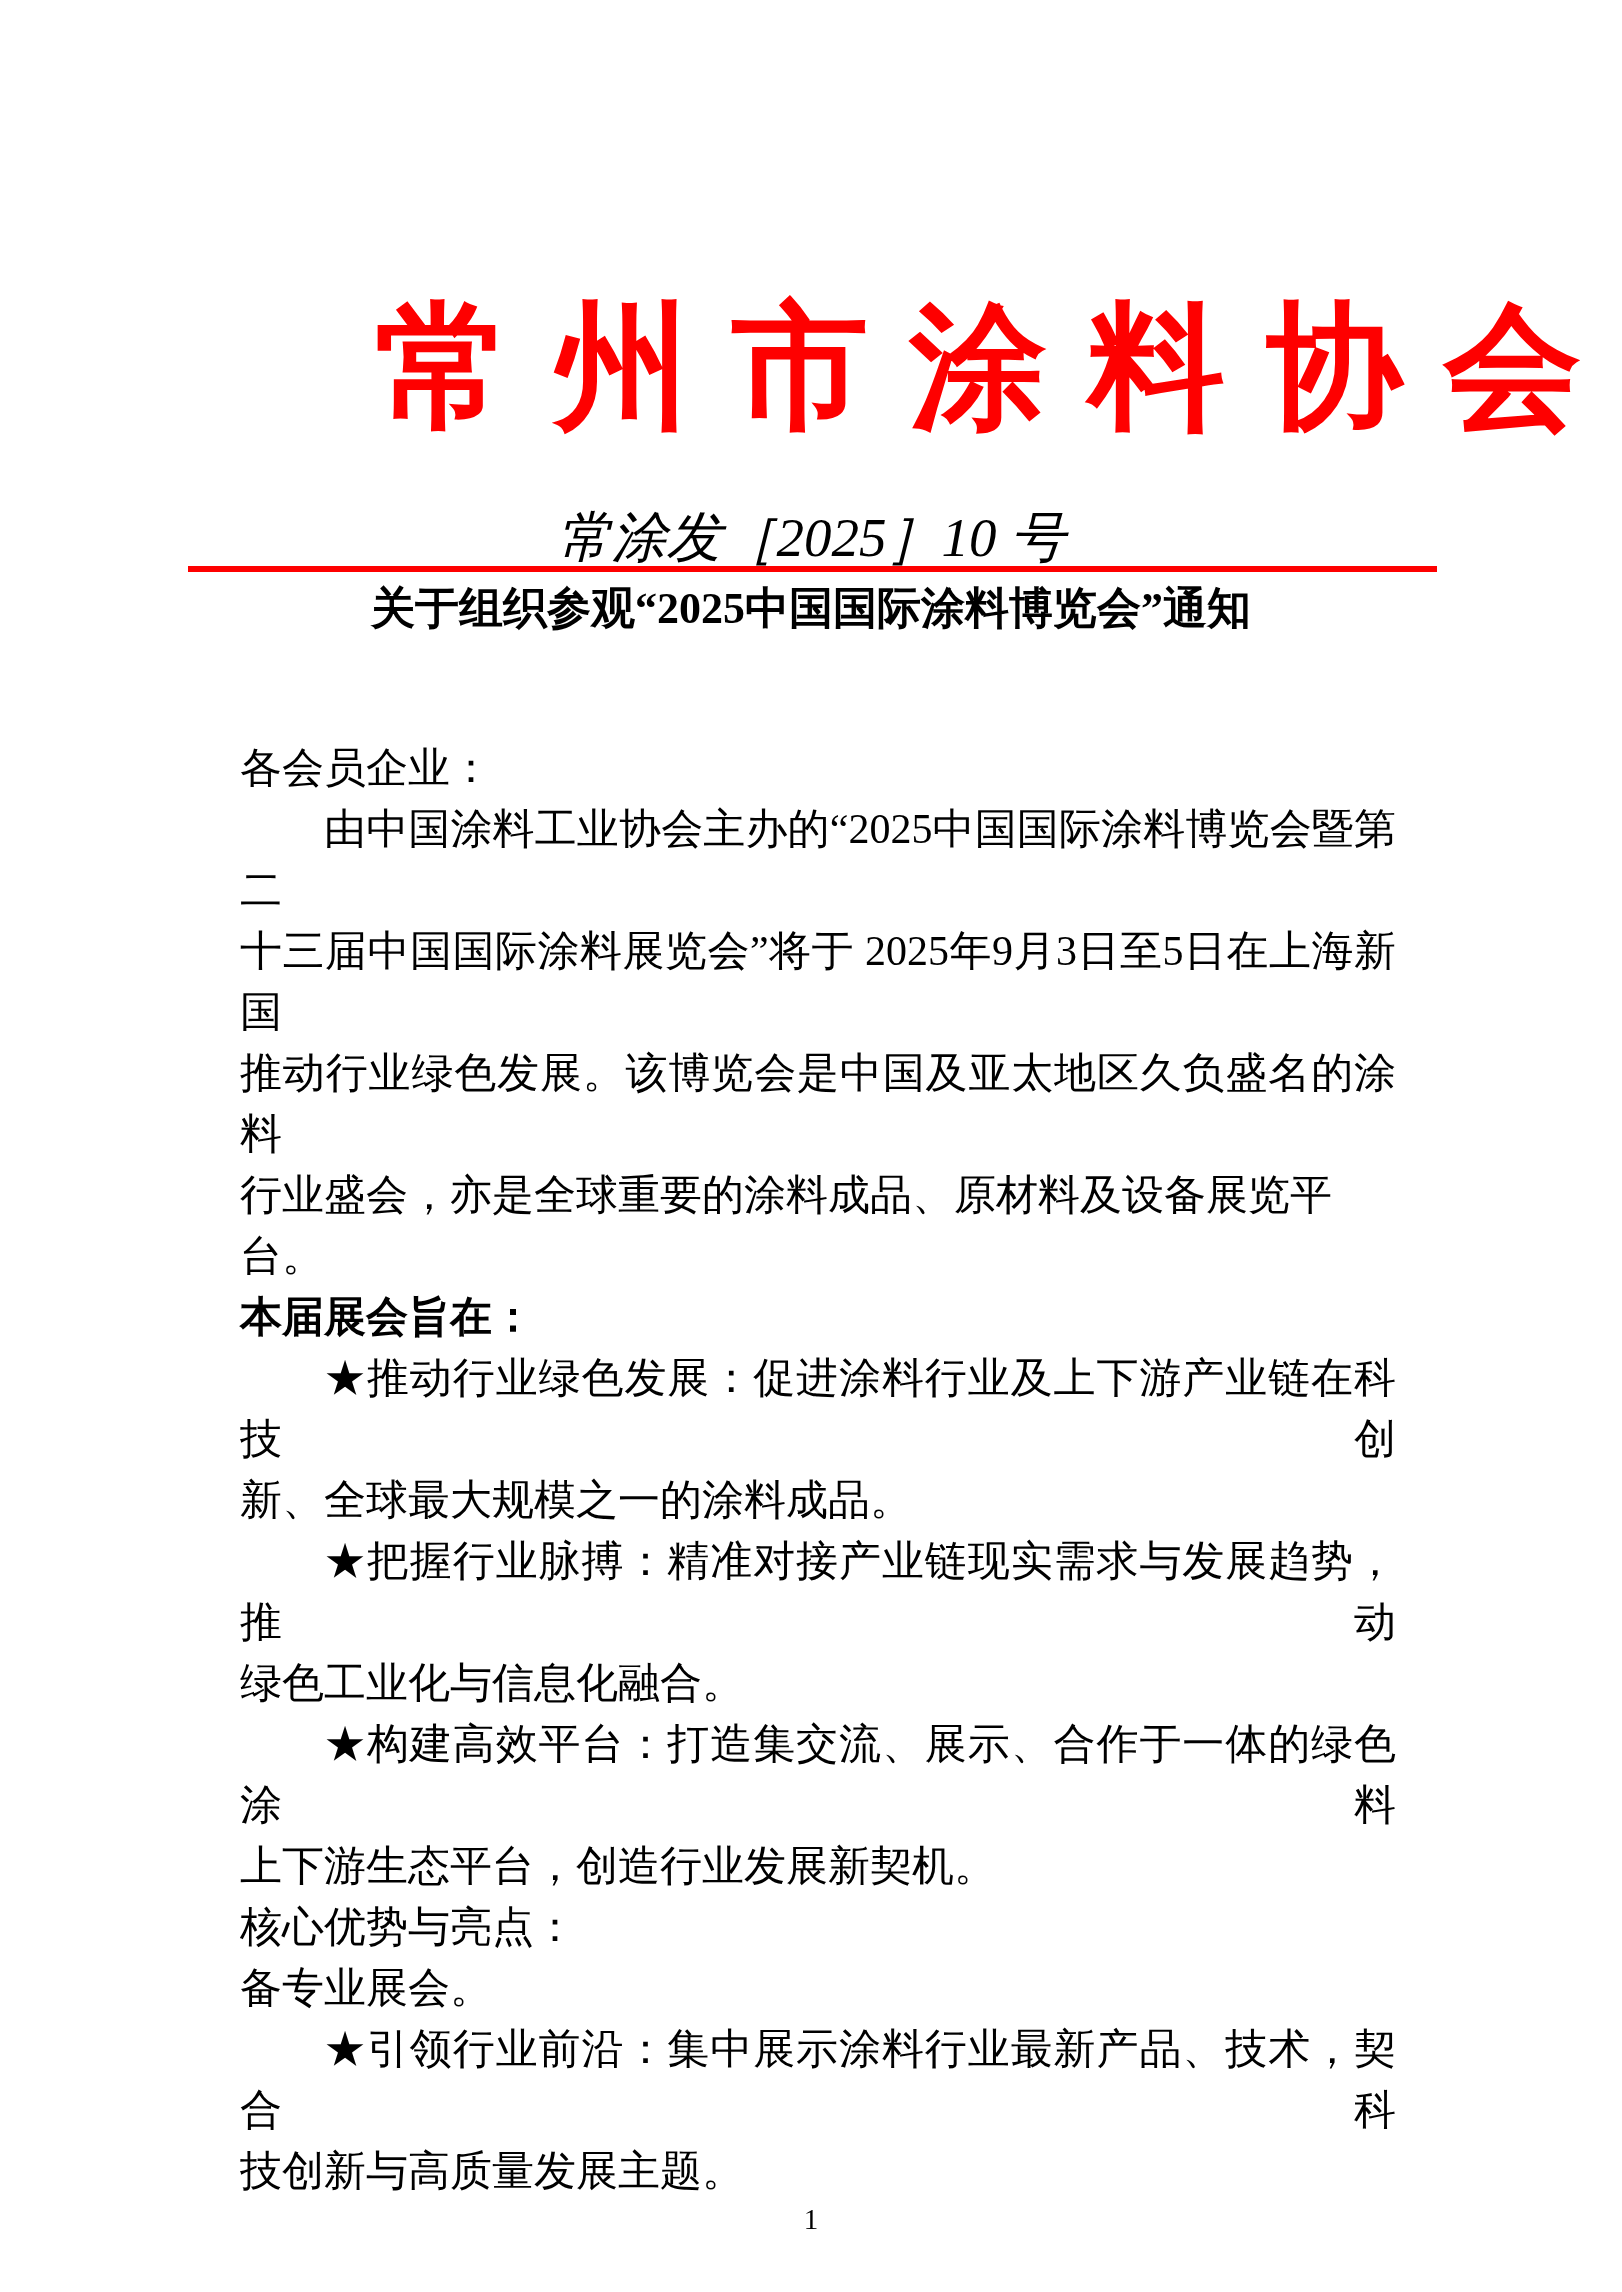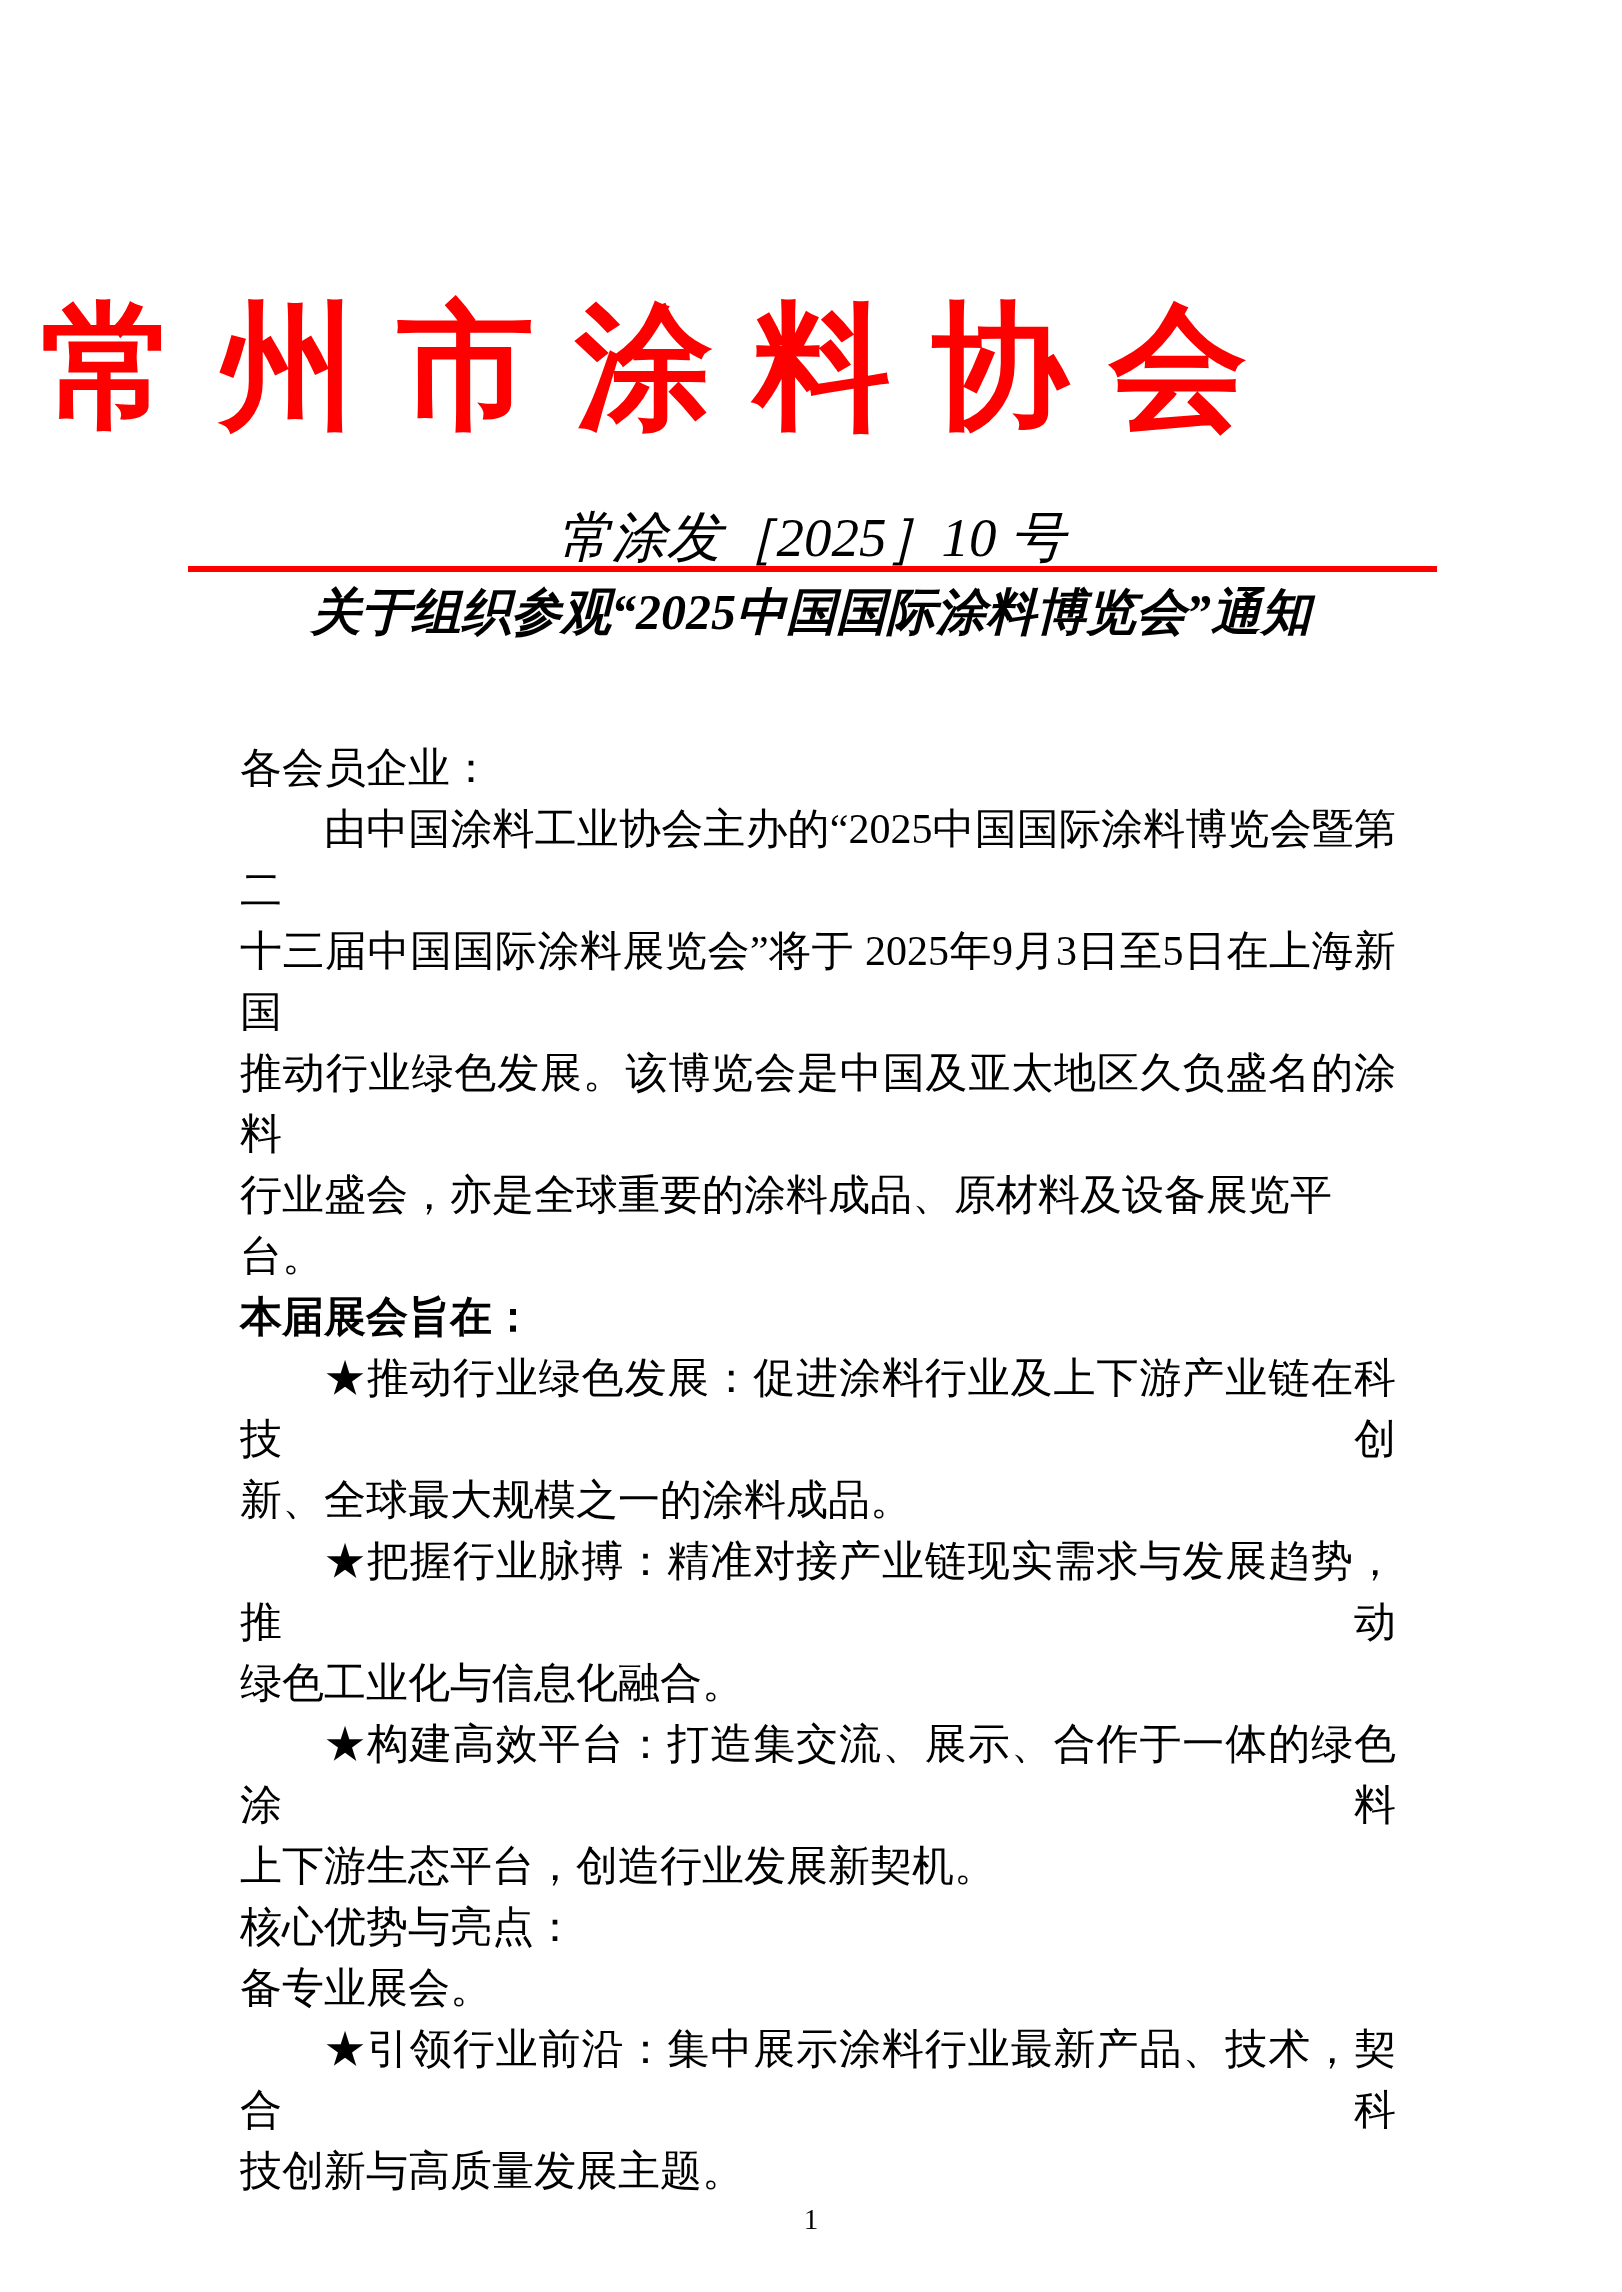--- a/index.html
+++ b/index.html
@@ -10,21 +10,21 @@
     background: #ffffff;
     font-family: "Liberation Serif", serif;
     color: #000000;
     overflow: hidden;
   }
   .org-title {
     position: absolute;
     top: 286px;
     left: 0;
     width: 100%;
-    text-align: left;
+    text-align: right;
     font-size: 137px;
     font-weight: bold;
     color: #fe0000;
     letter-spacing: 0.30em;
     text-indent: 0.30em;
     line-height: 1.2;
     white-space: nowrap;
   }
   .doc-number {
     position: absolute;
@@ -44,25 +44,24 @@
     width: 1249px;
     height: 5.9px;
     background: #fe0000;
   }
   .doc-title {
     position: absolute;
     top: 579px;
     left: 0;
     width: 100%;
     text-align: center;
-    font-size: 50px;
+    font-size: 44px;
     font-weight: bold;
     line-height: 1.35;
     white-space: nowrap;
-    font-style: italic;
   }
   .body-text {
     position: absolute;
     top: 738px;
     left: 227px;
     width: 1169px;
     font-size: 42px;
     line-height: 61px;
   }
   .line { min-height: 61px; text-align: left; margin-left: 13px; }

